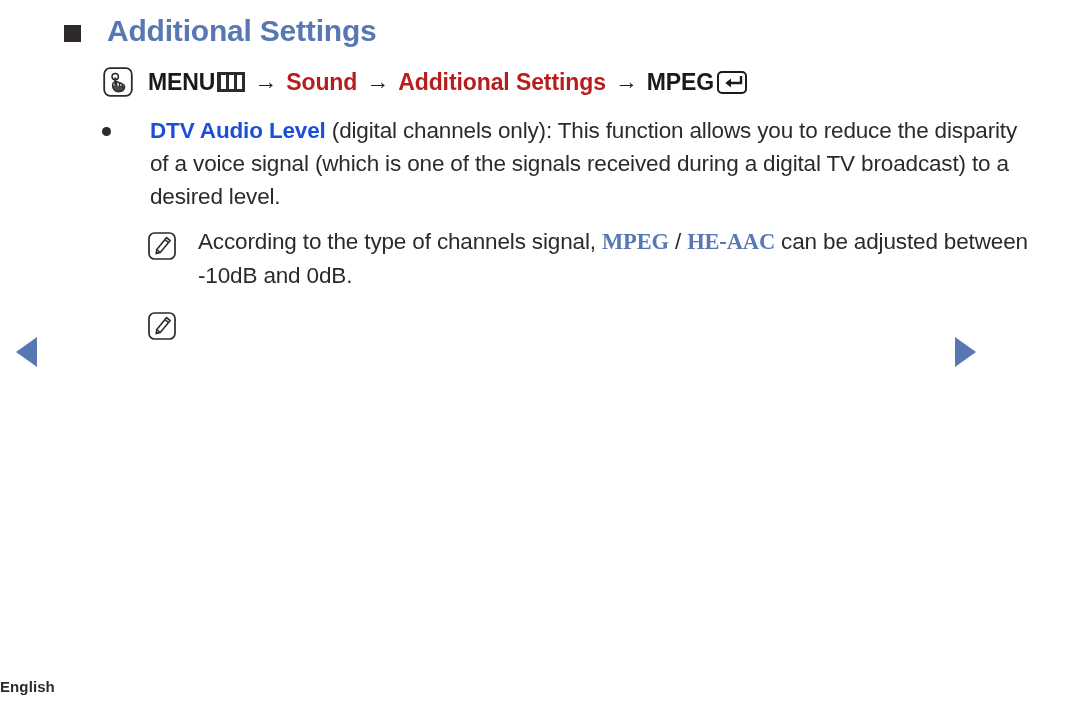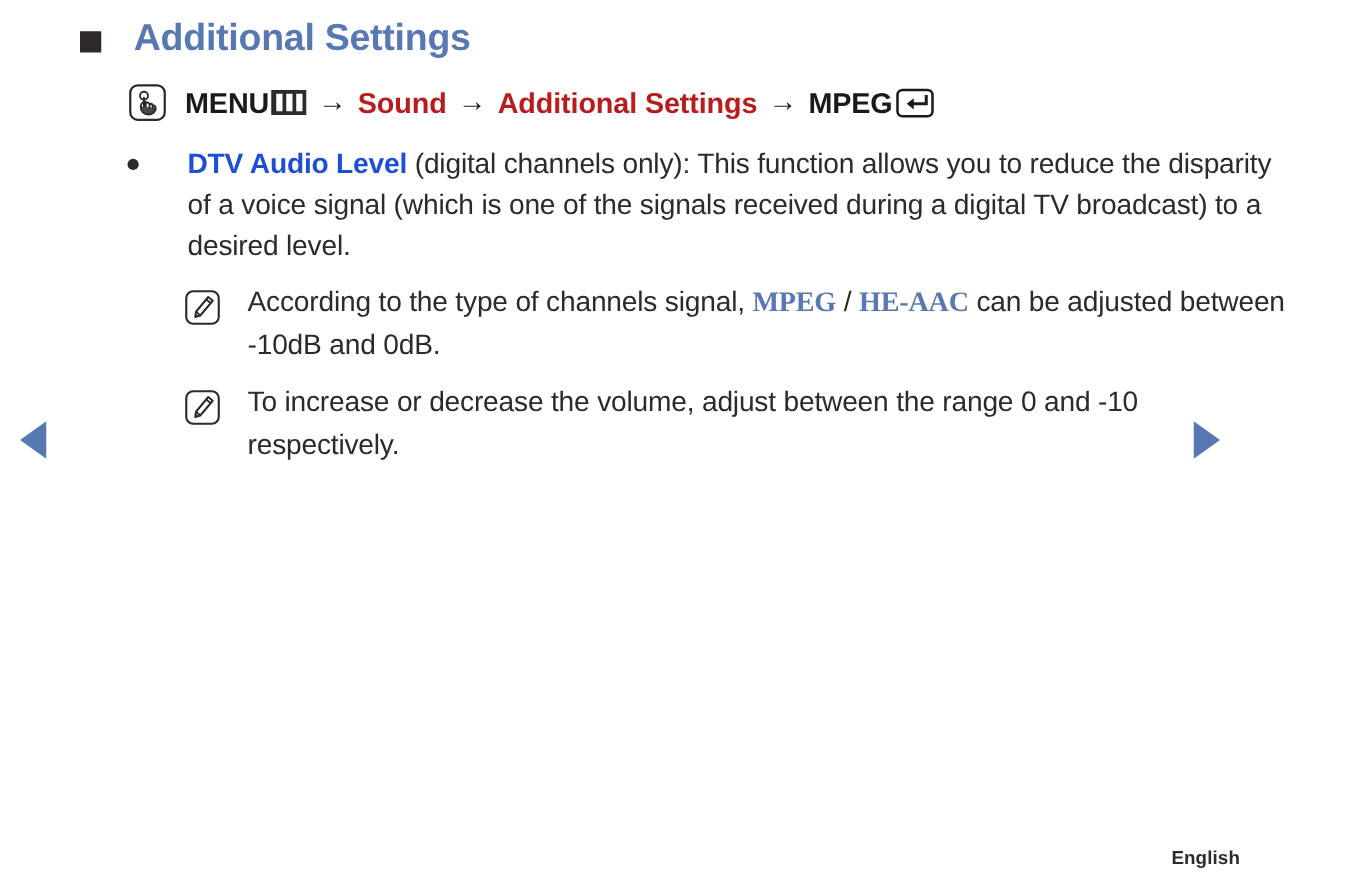--- a/index.html
+++ b/index.html
@@ -196,21 +196,21 @@
     border-bottom: 15px solid transparent;
     border-left: 21px solid #5878b4;
   }
 
   
   .footer {
     position: absolute;
     left: 0;
     right: 0;
     top: 678px;
-    text-align: right;
+    text-align: left;
     font-size: 15px;
     font-weight: bold;
     color: #2b2b2b;
     letter-spacing: 0.1px;
   }
 </style>
 </head>
 <body>
 
 <div class="page">
@@ -286,23 +286,20 @@
     <div class="note-item">
       <div class="note-icon">
         <svg width="30" height="30" viewBox="0 0 30 30">
           <rect x="2" y="2" width="26" height="26" rx="5.5" ry="5.5" fill="#fff" stroke="#2b2b2b" stroke-width="1.7"></rect>
           <path d="M19.6 6.6 L23.2 9.6 L13.2 21.4 L9.2 22.6 L9.8 18.4 Z" fill="none" stroke="#2b2b2b" stroke-width="1.6" stroke-linejoin="round"></path>
           <path d="M9.8 18.4 L13.2 21.4" stroke="#2b2b2b" stroke-width="1.4"></path>
           <path d="M9.2 22.6 L11.3 21.9 L9.9 20.6 Z" fill="#2b2b2b"></path>
           <path d="M18.0 8.6 L21.6 11.6" stroke="#2b2b2b" stroke-width="1.4"></path>
         </svg>
       </div>
-      <div class="note-body">
-        <span>To increase or decrease the volume, adjust between the range 0 and -10 respectively.</span>
-      </div>
     </div>
 
   </div>
 
   <div class="nav-arrow nav-prev"></div>
   <div class="nav-arrow nav-next"></div>
 
   <div class="footer">English</div>
 
 </div>

